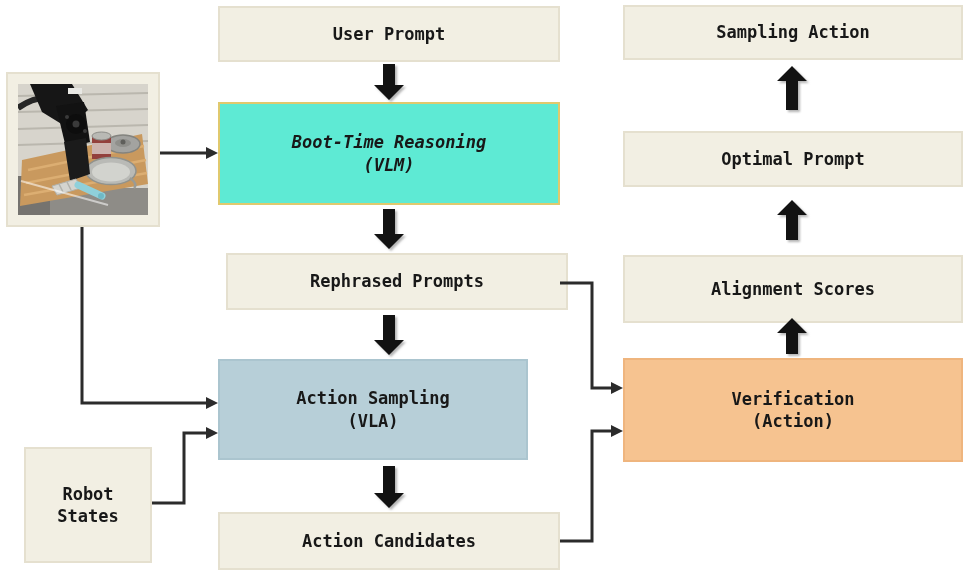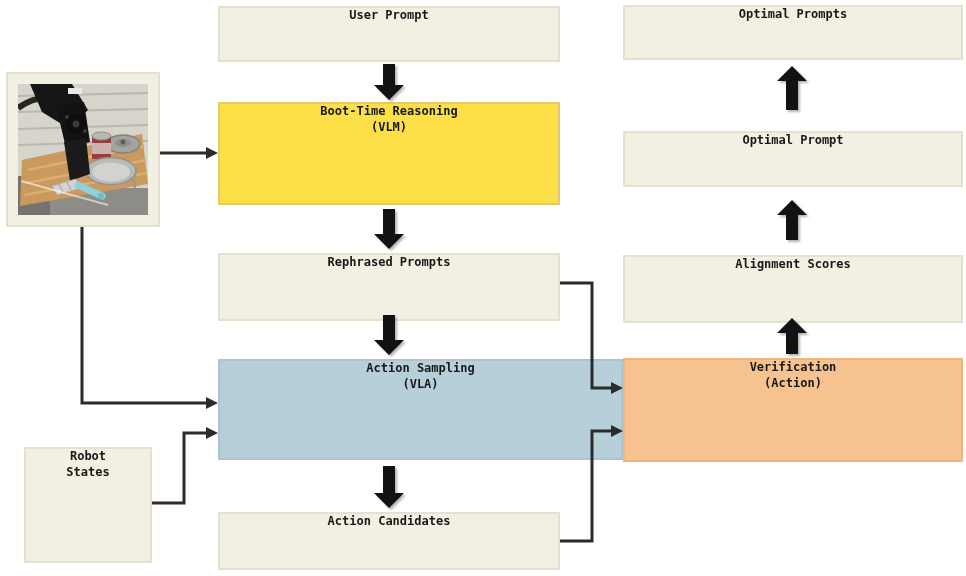--- a/index.html
+++ b/index.html
@@ -3,24 +3,24 @@
 <meta charset="utf-8">
 <style>
   html,body{margin:0;padding:0;background:#ffffff;}
   #canvas{
     position:relative;width:966px;height:576px;background:#ffffff;overflow:hidden;
     font-family:"DejaVu Sans Mono","Liberation Mono",monospace;
   }
   .node{
     position:absolute;box-sizing:border-box;
     background:#f2efe3;border:2px solid #e5e0cf;
-    display:flex;flex-direction:column;align-items:center;justify-content:flex-start;
-    font-weight:bold;font-size:12px;line-height:1.32;color:#181818;text-align:center;
+    display:flex;flex-direction:column;align-items:center;justify-content:center;
+    font-weight:bold;font-size:17px;line-height:1.32;color:#181818;text-align:center;
   }
-  .node.yellow{background:#fde047;border-color:#e0c96e;}
+  .node.yellow{background:#5eead4;border-color:#e0c96e;font-style:italic;}
   .node.blue{background:#b7cfd8;border-color:#abc5cf;}
   .node.orange{background:#f6c390;border-color:#efb57e;}
   #connector-layer{position:absolute;left:0;top:0;width:966px;height:576px;pointer-events:none;}
   .block-arrow{fill:#121212;filter:drop-shadow(2px 2px 1.2px rgba(130,130,130,0.6));}
   .thin-line{stroke:#2b2b2b;stroke-width:3;fill:none;}
   .thin-head{fill:#2b2b2b;}
   #photo-frame{
     position:absolute;left:6px;top:72px;width:154px;height:155px;box-sizing:border-box;
     background:#f2efe3;border:2px solid #e5e0cf;padding:10px;
   }
@@ -96,40 +96,40 @@
 
   <div class="node" style="left:218px;top:6px;width:342px;height:56px">
     <span>User Prompt</span>
   </div>
 
   <div class="node yellow" style="left:218px;top:102px;width:342px;height:103px">
     <span>Boot-Time Reasoning</span>
     <span>(VLM)</span>
   </div>
 
-  <div class="node" style="left:218px;top:253px;width:342px;height:68px">
+  <div class="node" style="left:226px;top:253px;width:342px;height:57px">
     <span>Rephrased Prompts</span>
   </div>
 
-  <div class="node blue" style="left:218px;top:359px;width:405px;height:101px">
+  <div class="node blue" style="left:218px;top:359px;width:310px;height:101px">
     <span>Action Sampling</span>
     <span>(VLA)</span>
   </div>
 
   <div class="node" style="left:24px;top:447px;width:128px;height:116px">
     <span>Robot</span>
     <span>States</span>
   </div>
 
   <div class="node" style="left:218px;top:512px;width:342px;height:58px">
     <span>Action Candidates</span>
   </div>
 
   <div class="node" style="left:623px;top:5px;width:340px;height:55px">
-    <span>Optimal Prompts</span>
+    <span>Sampling Action</span>
   </div>
 
   <div class="node" style="left:623px;top:131px;width:340px;height:56px">
     <span>Optimal Prompt</span>
   </div>
 
   <div class="node" style="left:623px;top:255px;width:340px;height:68px">
     <span>Alignment Scores</span>
   </div>
 

